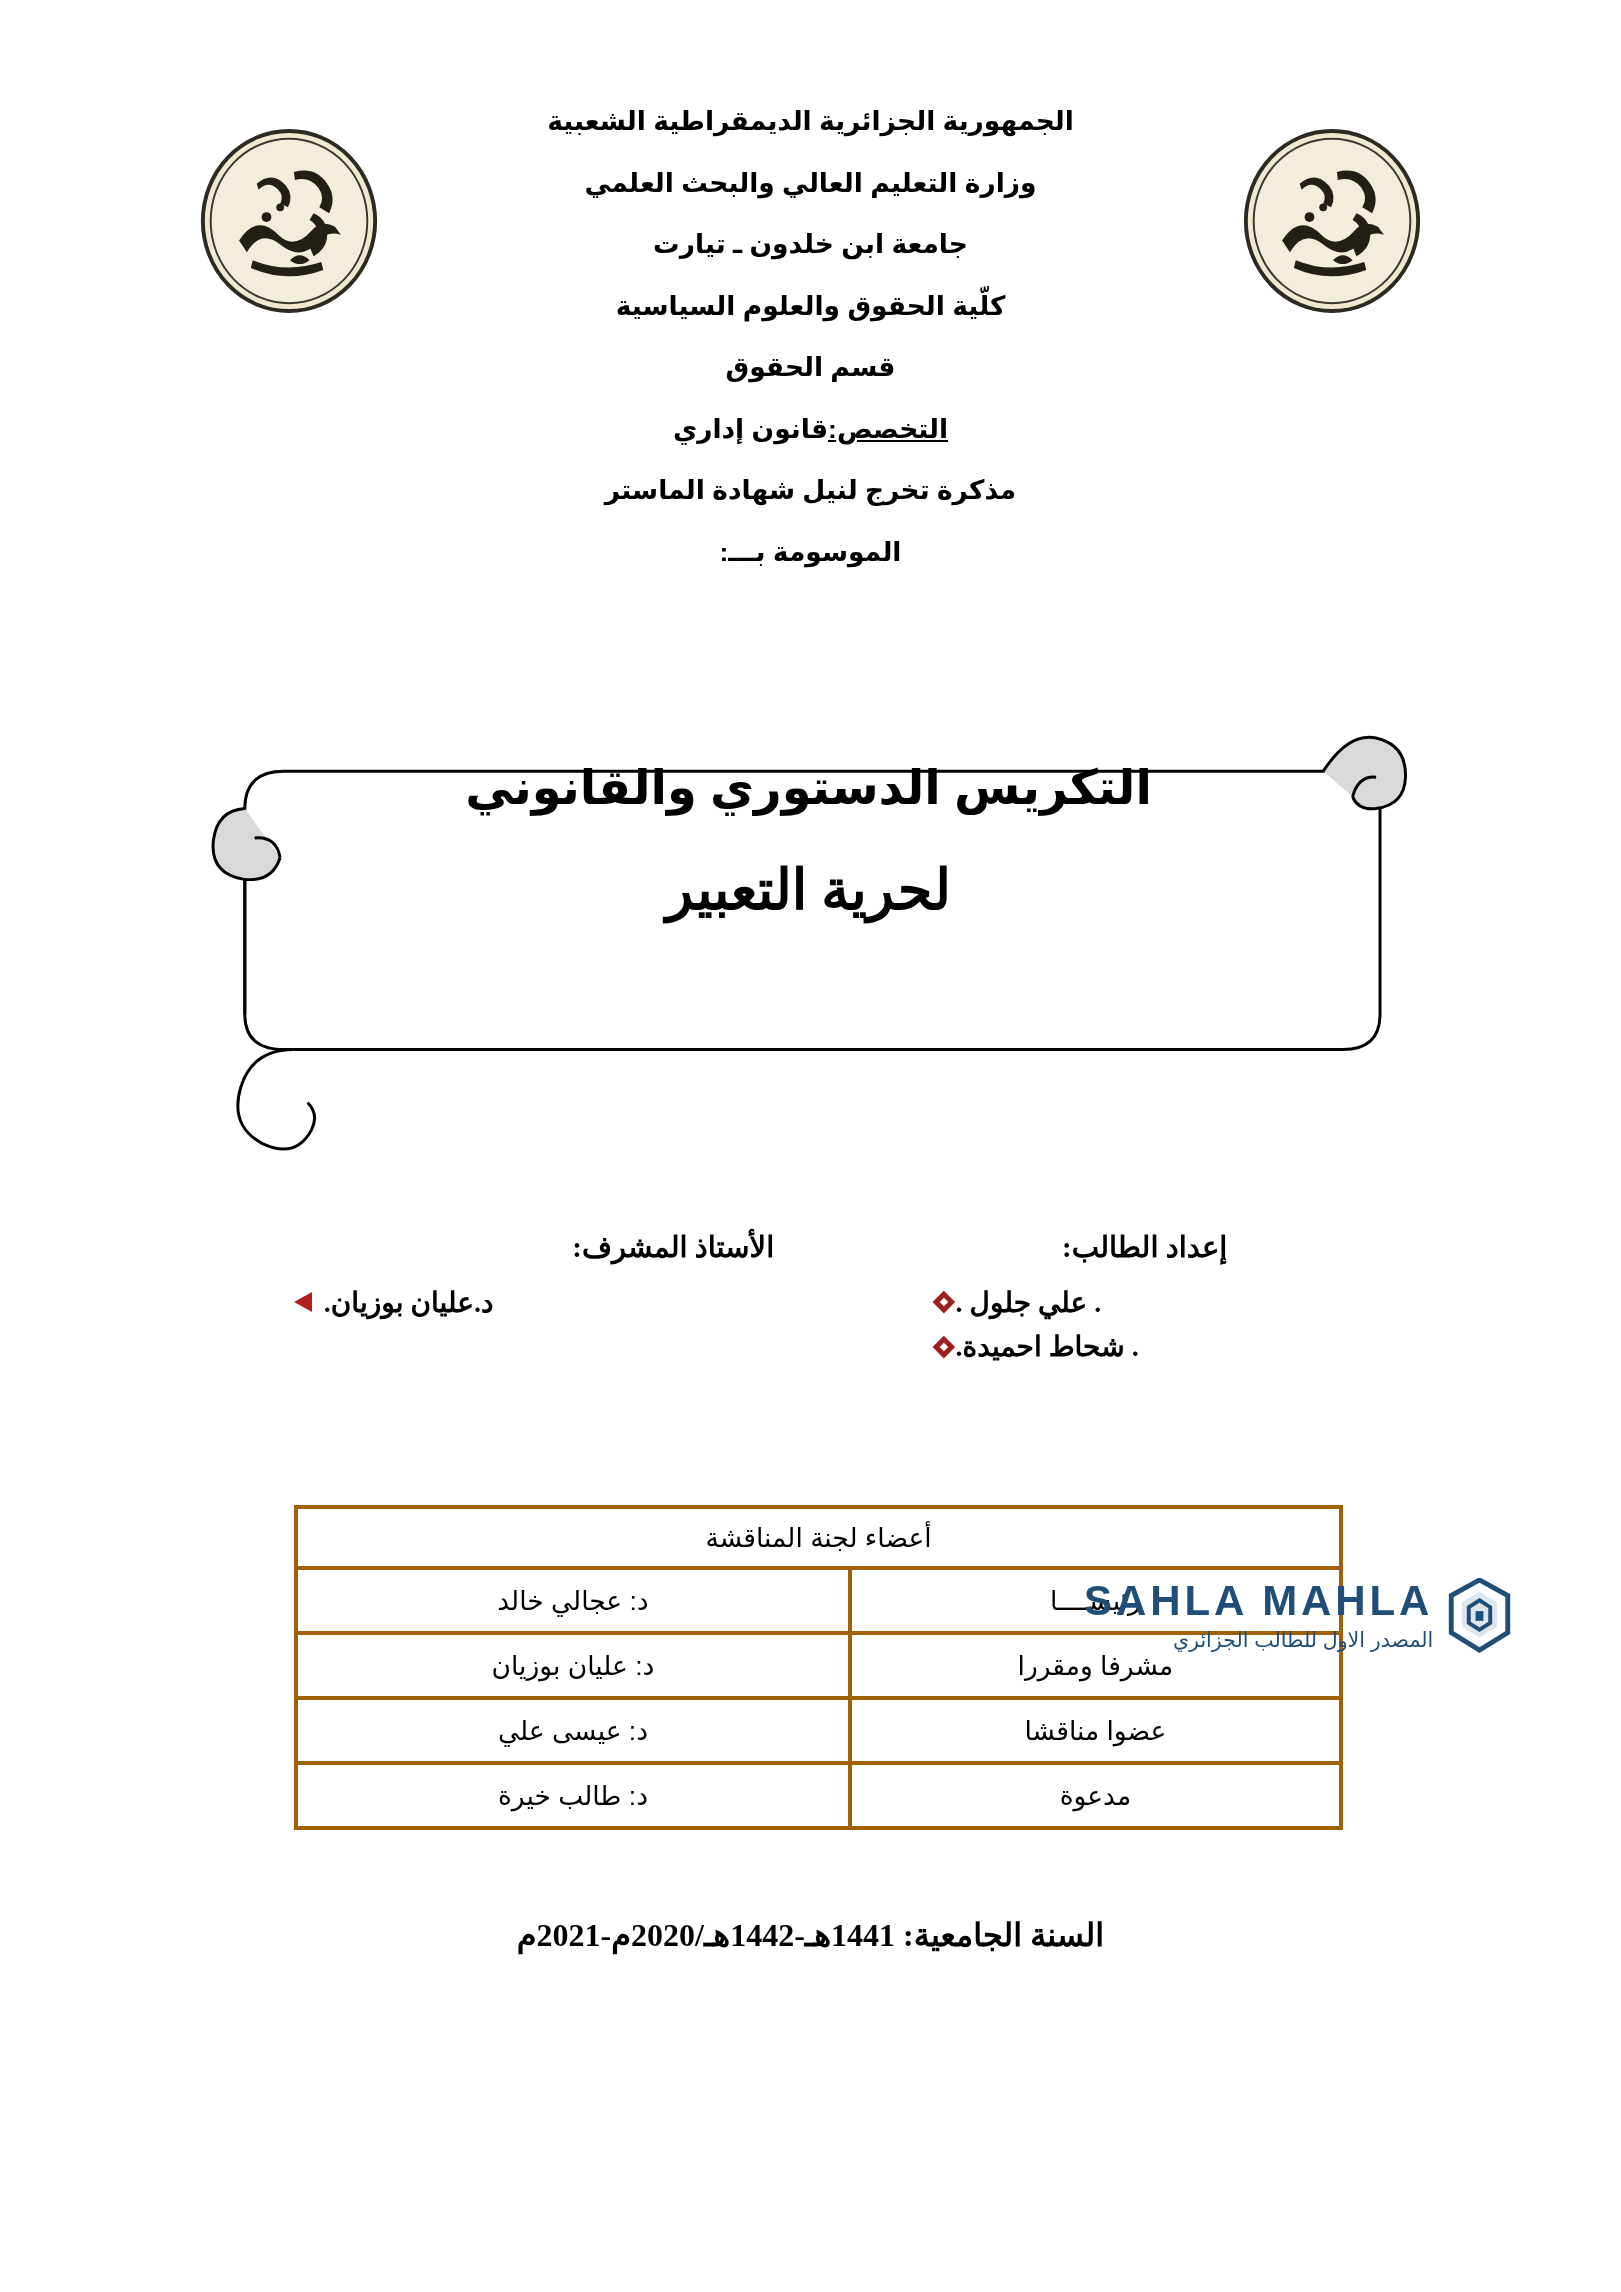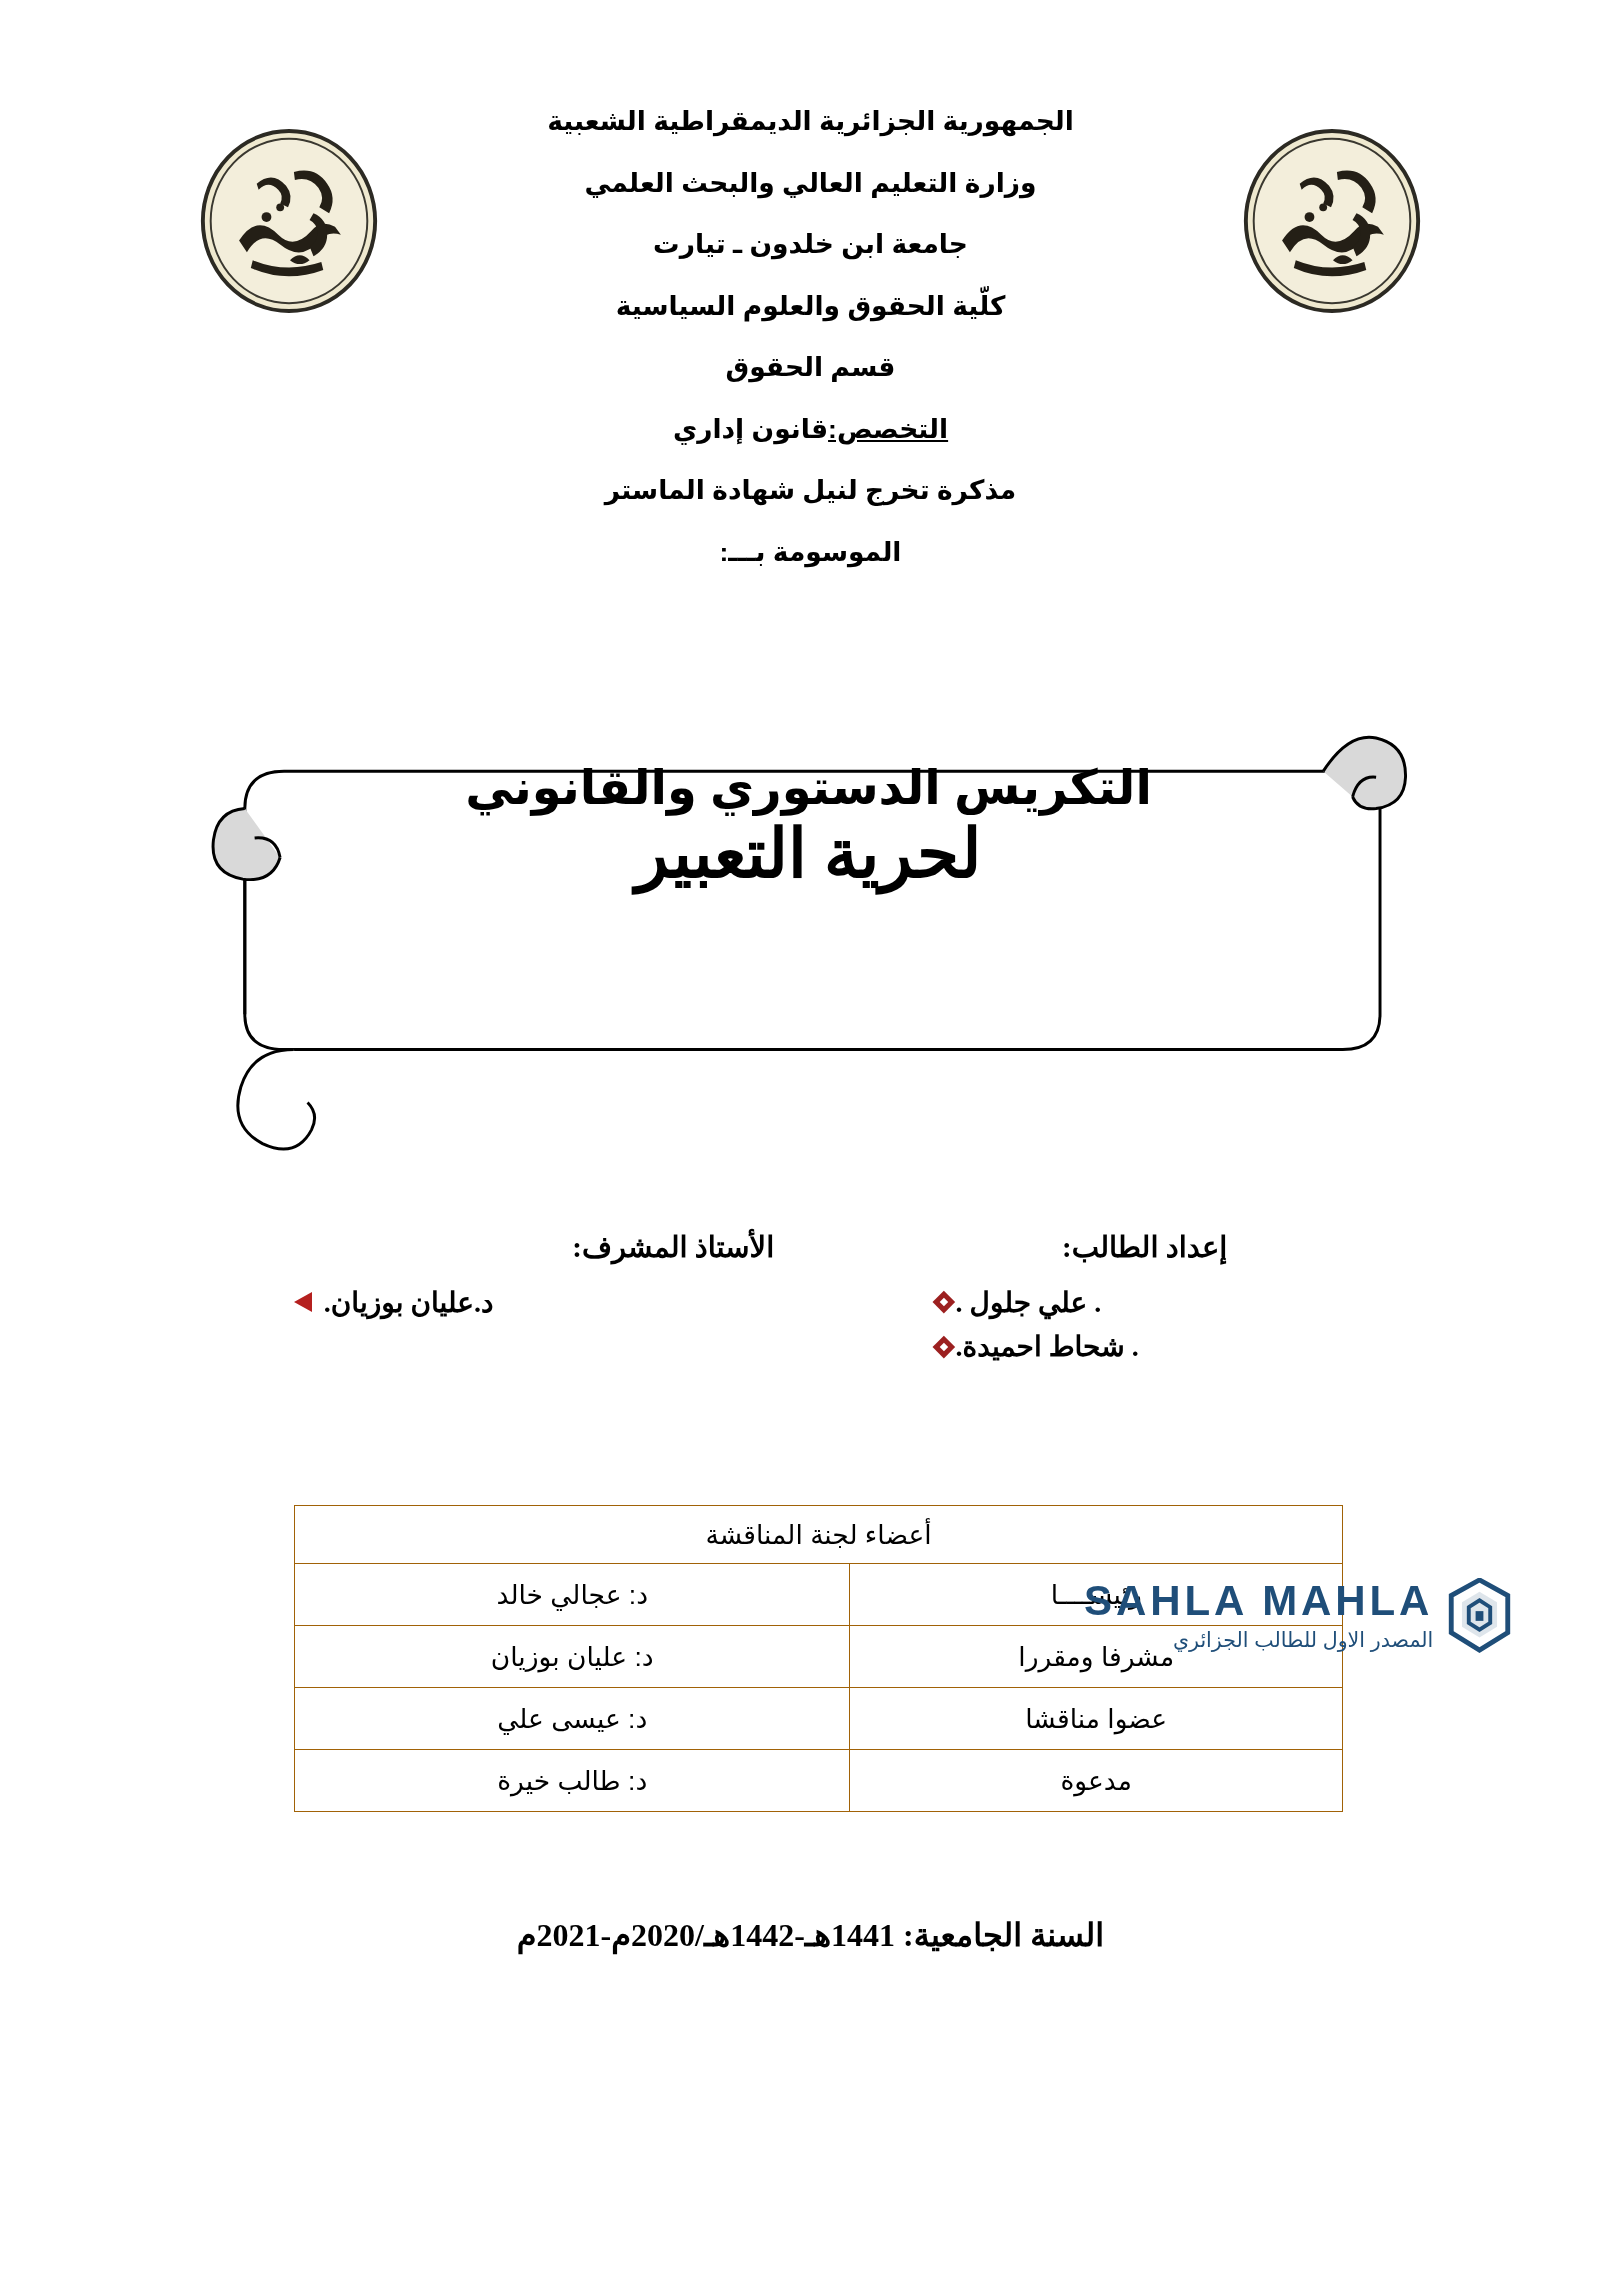--- a/index.html
+++ b/index.html
@@ -75,22 +75,23 @@
   .title-line1 {
     font-family: "Liberation Sans", "DejaVu Sans", sans-serif;
     font-weight: bold;
     font-size: 48px;
     letter-spacing: 0px;
     line-height: 1.1;
   }
   .title-line2 {
     font-family: "Liberation Serif", "DejaVu Serif", serif;
     font-weight: bold;
-    font-size: 68px;
+    font-size: 56px;
     line-height: 1.15;
+    margin-top: 43px;
   }
 
   
   .people {
     position: absolute;
     top: 1230px;
     left: 0;
     width: 1621px;
     height: 176px;
   }
@@ -163,21 +164,21 @@
   .jury-table {
     position: absolute;
     top: 1505px;
     left: 294px;
     width: 1049px;
     border-collapse: collapse;
     font-family: "Liberation Sans", "DejaVu Sans", sans-serif;
     font-size: 26.5px;
   }
   .jury-table td, .jury-table th {
-    border: 1px solid #a16207;
+    border: 4px solid #a16207;
     height: 61px;
     text-align: center;
     vertical-align: middle;
     font-weight: normal;
     padding: 0 7.8px;
   }
   .jury-table .jury-title-cell { height: 57px; font-size: 26.5px; }
   .jury-table td.name-cell { width: 53%; }
   .jury-table td.role-cell { width: 47%; }
 

